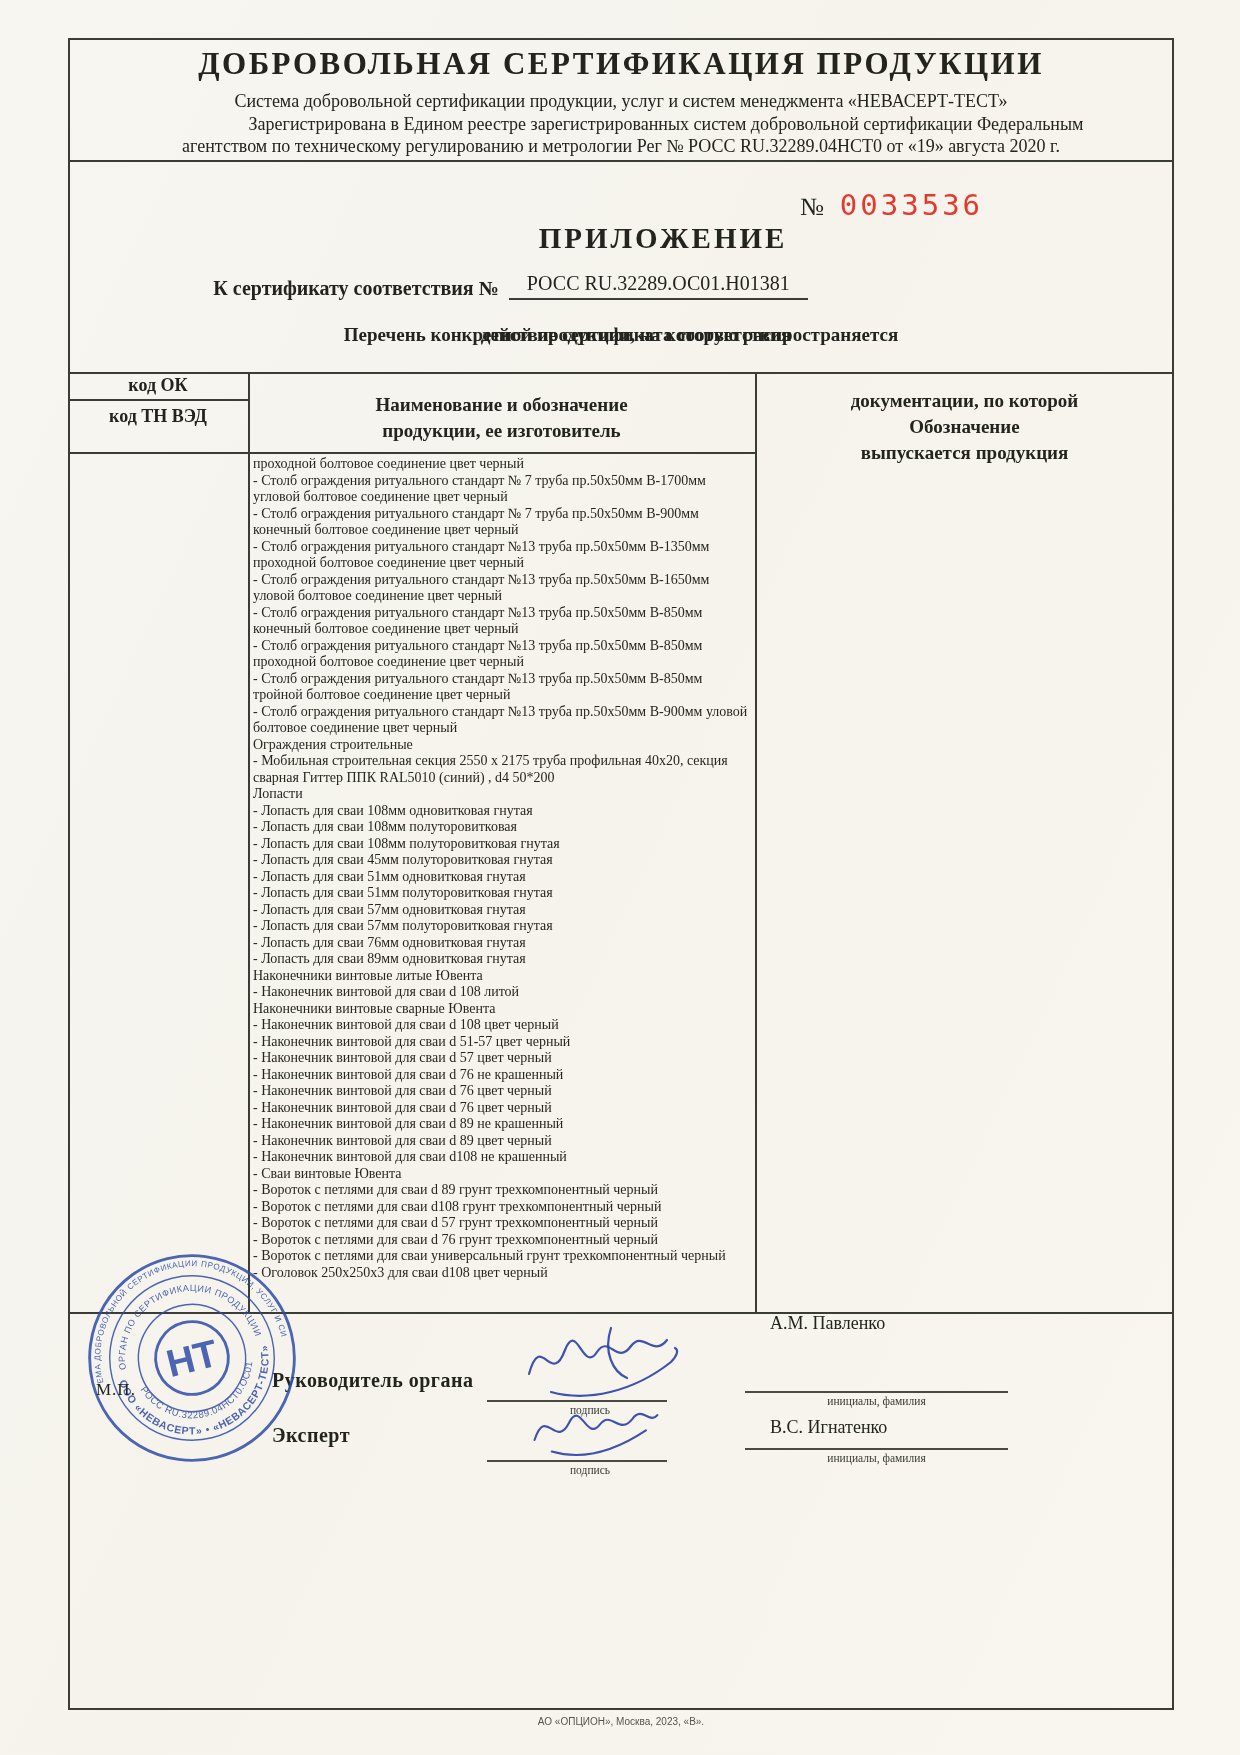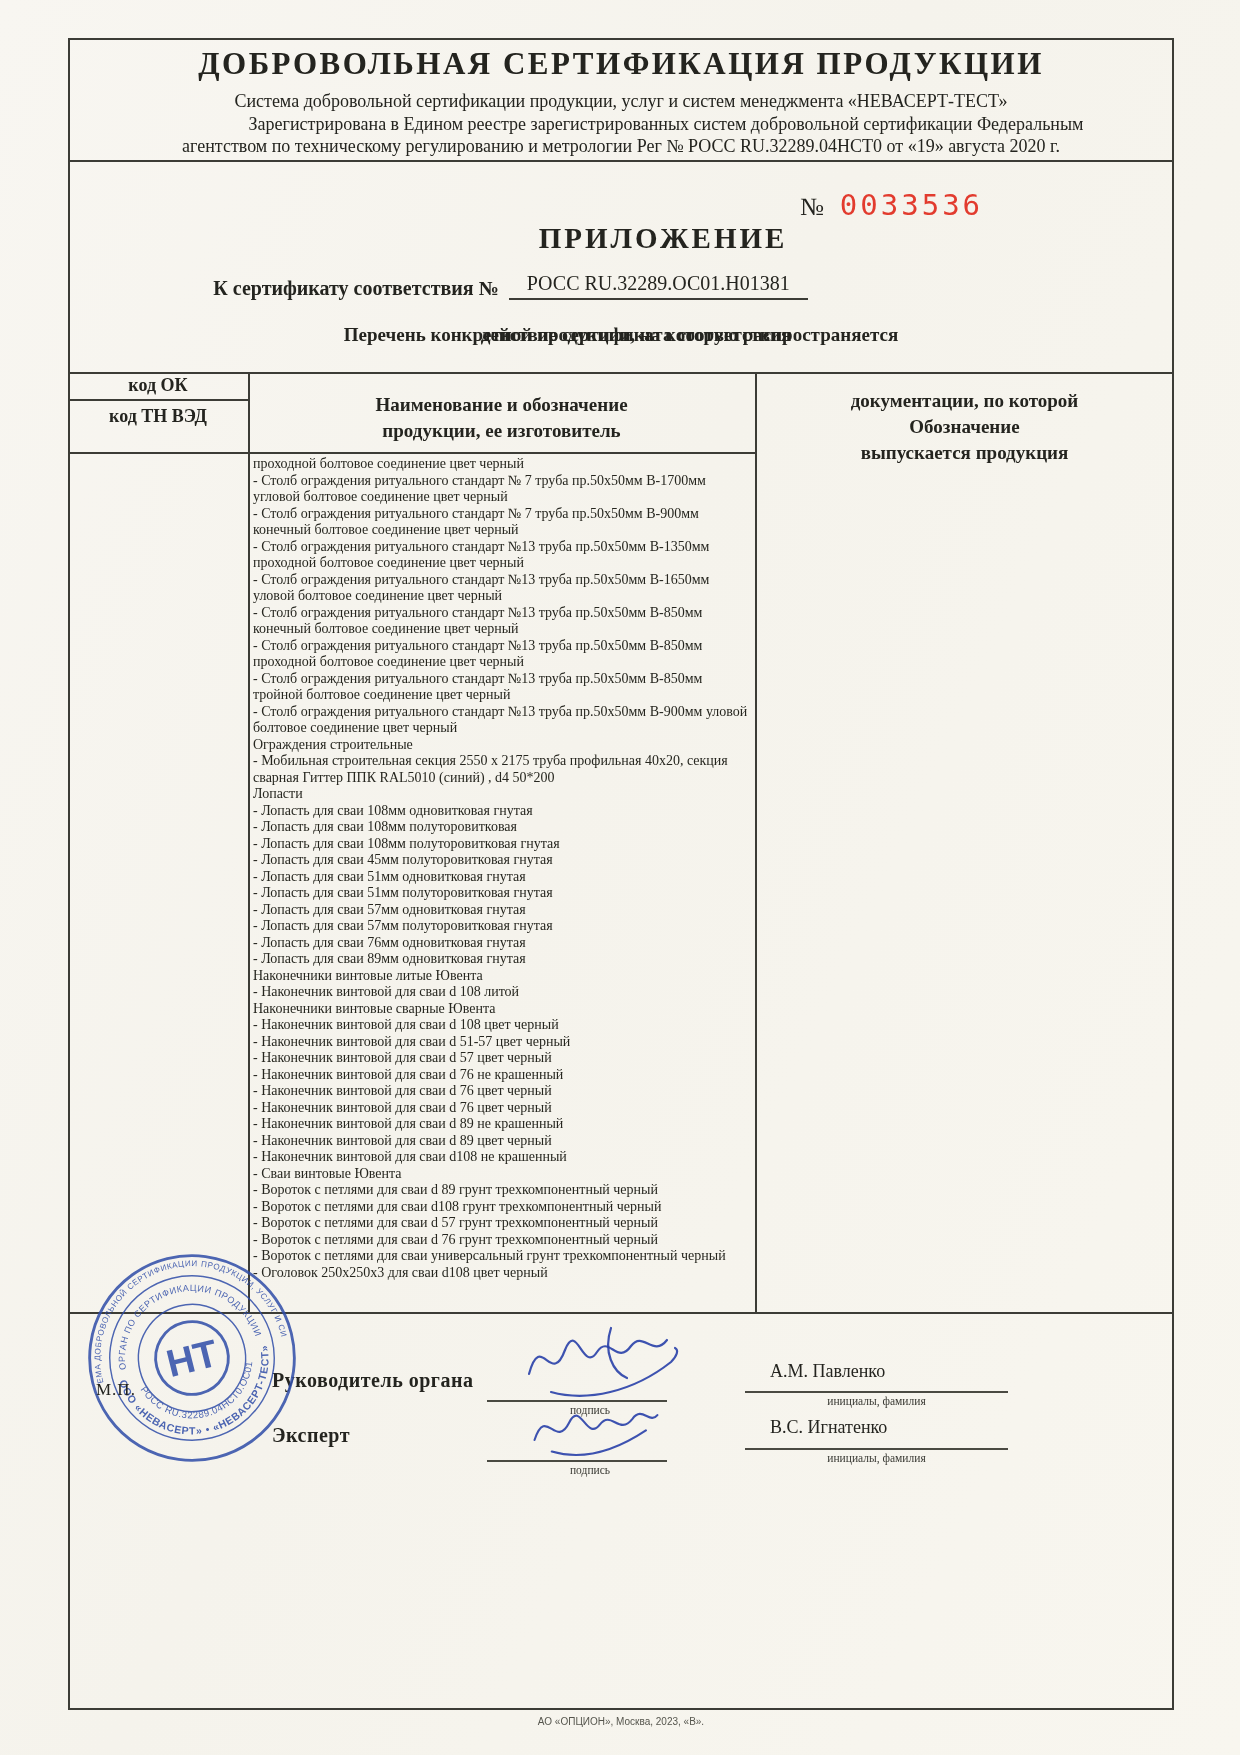--- a/index.html
+++ b/index.html
@@ -47,21 +47,21 @@
   .kod-tnved{left:70px;top:406px;width:176px;font-size:18px;}
   .col2h{left:250px;top:392px;width:503px;font-size:19px;line-height:26px;}
   .col3h{left:757px;top:388px;width:415px;font-size:19px;line-height:26px;}
 
   .items{position:absolute;left:253px;top:456px;width:500px;font-size:14px;line-height:16.5px;color:#26261f;font-family:Liberation Serif, serif;}
 
   .mp{position:absolute;left:96px;top:1380px;font-size:17px;letter-spacing:1px;z-index:6;}
   .role-head{position:absolute;left:272px;top:1369px;font-size:20px;font-weight:700;letter-spacing:0.5px;}
   .role-expert{position:absolute;left:272px;top:1424px;font-size:20px;font-weight:700;letter-spacing:0.5px;}
   .name{position:absolute;font-size:18px;}
-  .name-head{left:770px;top:1361px;text-align:right;}
+  .name-head{left:770px;top:1313px;text-align:right;}
   .name-expert{left:770px;top:1417px;}
   .small-cap{position:absolute;font-size:11.5px;color:#3a3a34;text-align:center;}
   .cap-sign-head{left:505px;top:1404px;width:170px;}
   .cap-sign-expert{left:505px;top:1464px;width:170px;}
   .cap-name-head{left:745px;top:1395px;width:263px;}
   .cap-name-expert{left:745px;top:1452px;width:263px;}
 
   .print-note{position:absolute;left:68px;top:1716px;width:1106px;text-align:center;font-family:"Liberation Sans",sans-serif;font-size:10px;color:#55554d;}
 
   .stamp{position:absolute;left:82px;top:1248px;width:220px;height:220px;transform:rotate(-14deg);opacity:.85;z-index:5;}

